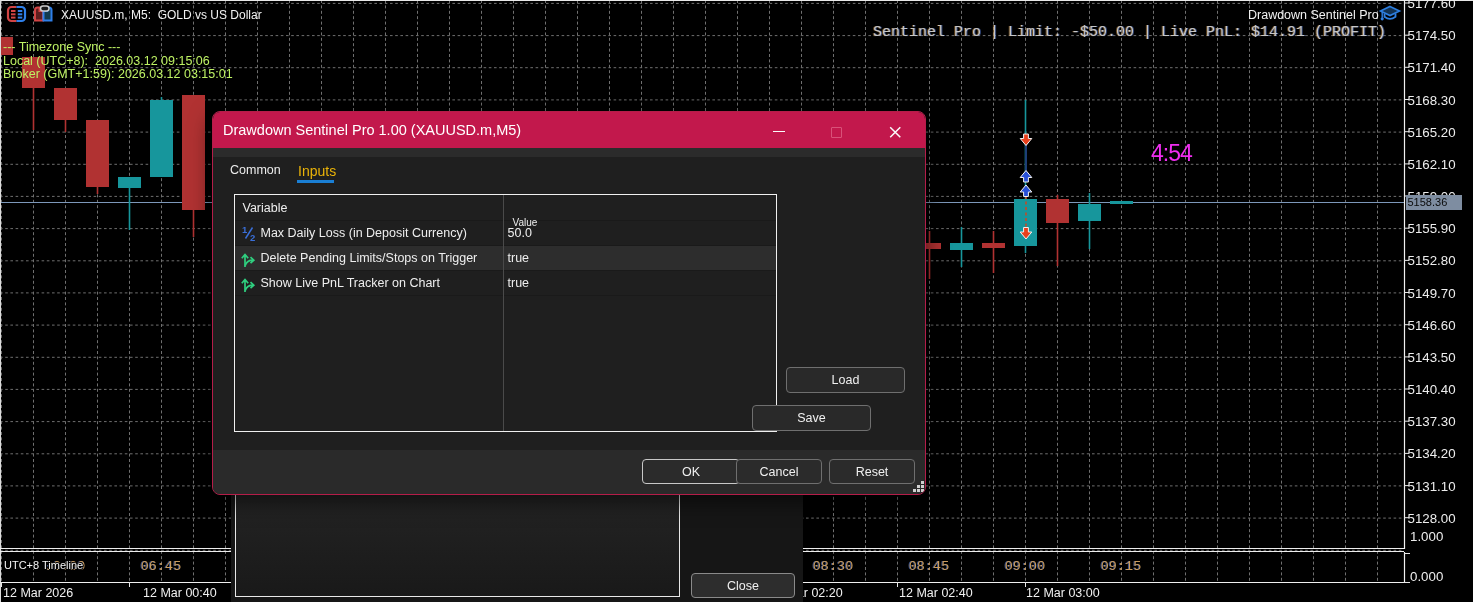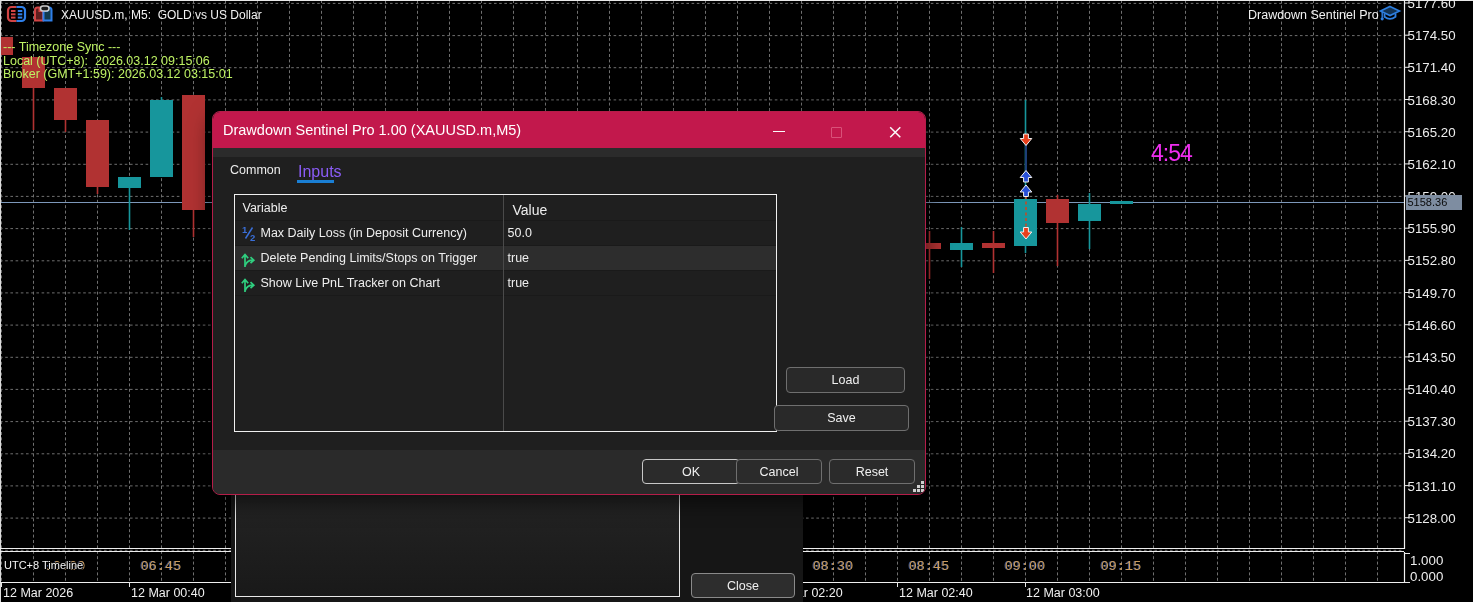--- a/index.html
+++ b/index.html
@@ -175,20 +175,21 @@
  <circle cx="2.2" cy="12.8" r="1.6" fill="#2e7fe0"></circle>
 </g>
 </svg>
 
 <div style="position:absolute;left:61px;top:8px;font-size:12px;color:#f2f2f2">XAUUSD.m, M5:&nbsp; GOLD vs US Dollar</div>
 
 <div style="position:absolute;left:3px;top:41px;font-size:12.5px;line-height:13.6px;color:#bef264;white-space:pre">--- Timezone Sync ---
 Local (UTC+8):  2026.03.12 09:15:06
 Broker (GMT+1:59): 2026.03.12 03:15:01</div>
 
+<div style="position:absolute;left:873px;top:24px;font-family:'Liberation Mono',monospace;font-size:15px;color:#c6c6c6;text-shadow:-1px 0 0 rgba(200,140,60,.5),1px 0 0 rgba(90,130,225,.5);white-space:pre">Sentinel Pro | Limit: -$50.00 | Live PnL: $14.91 (PROFIT)</div>
 
 <div style="position:absolute;left:1248px;top:8px;font-size:12.5px;color:#f2f2f2">Drawdown Sentinel Pro</div>
 
 <div style="position:absolute;left:1151px;top:139.5px;font-size:23px;letter-spacing:-1px;color:#f02df0">4:54</div>
 
 <div class="plab" style="top:3.0px">5177.60</div>
     <div class="plab" style="top:35.2px">5174.50</div>
     <div class="plab" style="top:67.3px">5171.40</div>
     <div class="plab" style="top:99.5px">5168.30</div>
     <div class="plab" style="top:131.7px">5165.20</div>
@@ -207,25 +208,25 @@
 
 <div style="position:absolute;left:1405.5px;top:195px;width:56px;height:14.5px;background:#7e8da1;color:#0b0b0b;font-size:11px;line-height:14.5px;padding-left:2px">5158.36</div>
 
 <div class="ttime" style="left:65px">06:30</div>
 <div class="ttime" style="left:161px">06:45</div>
 <div class="ttime" style="left:833px">08:30</div>
 <div class="ttime" style="left:929px">08:45</div>
 <div class="ttime" style="left:1025px">09:00</div>
 <div class="ttime" style="left:1121px">09:15</div>
 <div style="position:absolute;left:4px;top:559px;font-size:11px;color:#f4f4f4;text-shadow:1px 0 0 #000,-1px 0 0 #000,0 1px 0 #000,0 -1px 0 #000,1px 1px 0 #000">UTC+8 Timeline</div>
-<div class="plab" style="left:1410px;top:560px">1.000</div>
+<div class="plab" style="left:1410px;top:536px">1.000</div>
 <div class="plab" style="left:1410px;top:575.5px">0.000</div>
 
 <div class="dlab" style="left:3px">12 Mar 2026</div>
-    <div class="dlab" style="left:131px">12 Mar 00:40</div>
+    <div class="dlab" style="left:143px">12 Mar 00:40</div>
 <div class="dlab" style="left:769px">12 Mar 02:20</div>
 <div class="dlab" style="left:899px">12 Mar 02:40</div>
 <div class="dlab" style="left:1026px">12 Mar 03:00</div>
 
 <div style="position:absolute;left:231px;top:487px;width:572px;height:115px;background:#161616">
   <div style="position:absolute;left:4px;top:3px;width:445px;height:107px;border:1.5px solid #e8e8e8;background:linear-gradient(#242424,#191919)"></div>
   <div class="btn" style="left:460px;top:86px;width:104px;height:25px;border-color:#8a8a8a;background:#2d2d2d">Close</div>
 </div>
 
 <div style="position:absolute;left:212px;top:111px;width:714px;height:384px;background:#2b2b2b;border:1px solid #b51d49;border-radius:8px;overflow:hidden;box-shadow:0 6px 22px rgba(0,0,0,.6)">
@@ -233,27 +234,27 @@
     <div style="position:absolute;left:10px;top:0;line-height:36px;font-size:14.5px;color:#fff">Drawdown Sentinel Pro 1.00 (XAUUSD.m,M5)</div>
     <div style="position:absolute;left:560px;top:18.5px;width:12px;height:1.5px;background:#fbfbfb"></div>
     <div style="position:absolute;left:618px;top:15px;width:11px;height:11px;border:1px solid rgba(255,175,195,0.38);border-radius:1px"></div>
     <svg style="position:absolute;left:676px;top:14px" width="13" height="13">
           <path d="M1.2,1.2 L11.3,11.3 M11.3,1.2 L1.2,11.3" stroke="#fbfbfb" stroke-width="1.5"></path>
         </svg>
   </div>
 
   <div style="position:absolute;left:0px;top:45px;width:712px;height:294px;background:#1f1f1f">
     <div style="position:absolute;left:17px;top:6px;font-size:12.5px;color:#ececec">Common</div>
-    <div style="position:absolute;left:85px;top:6px;font-size:16px;color:#8b5cf6">Inputs</div>
+    <div style="position:absolute;left:85px;top:6px;font-size:14px;color:#eab308">Inputs</div>
     <div style="position:absolute;left:83.5px;top:23px;width:37px;height:2.5px;background:#1a7fd4"></div>
 
     <div style="position:absolute;left:20.5px;top:37px;width:543px;height:238px;border:1.5px solid #f0f0f0;background:#1f1f1f">
       <div style="position:absolute;left:0;top:0;width:100%;height:26px;border-bottom:1px solid #1a1a1a">
         <span style="position:absolute;left:8px;top:6px;font-size:12.5px">Variable</span>
-        <span style="position:absolute;left:278px;top:7px;font-size:14px">Value</span>
+        <span style="position:absolute;left:278px;top:22px;font-size:10px">Value</span>
       </div>
       <div style="position:absolute;left:0;top:26px;width:100%;height:25px;border-bottom:1px solid #1a1a1a">
         <svg style="position:absolute;left:6px;top:4px" width="17" height="17">
           <text x="1" y="8" font-size="9.5" font-weight="bold" fill="#3a6fd8" font-family="Liberation Sans">1</text>
           <line x1="4.5" y1="13.5" x2="11.5" y2="2.5" stroke="#3a6fd8" stroke-width="1.5"></line>
           <text x="9" y="16" font-size="9.5" font-weight="bold" fill="#3a6fd8" font-family="Liberation Sans">2</text>
         </svg>
         <span style="position:absolute;left:26px;top:5px;font-size:12.5px">Max Daily Loss (in Deposit Currency)</span>
         <span style="position:absolute;left:273px;top:5px;font-size:12.5px">50.0</span>
       </div>
@@ -269,21 +270,21 @@
         <svg style="position:absolute;left:5px;top:4px" width="18" height="18">
           <path d="M5,17 L5,6 M1.8,8.2 L5,4.5 L8.2,8.2" fill="none" stroke="#2fcf7f" stroke-width="1.7"></path>
           <path d="M5.2,15.5 C6.5,11.5 9.5,10.2 13,10.2 M10.5,7.2 L13.8,10.2 L10.5,13.2" fill="none" stroke="#2fcf7f" stroke-width="1.7"></path>
         </svg>
         <span style="position:absolute;left:26px;top:5px;font-size:12.5px">Show Live PnL Tracker on Chart</span>
         <span style="position:absolute;left:273px;top:5px;font-size:12.5px">true</span>
       </div>
       <div style="position:absolute;left:268px;top:0;width:1px;height:100%;background:#4a4a4a"></div>
     </div>
     <div class="btn" style="left:573px;top:210px;width:119px;height:25.5px">Load</div>
-    <div class="btn" style="left:561px;top:248px;width:135px;height:25.5px">Save</div>
+    <div class="btn" style="left:539px;top:248px;width:119px;height:25.5px">Save</div>
   </div>
 
   <div style="position:absolute;left:0;top:338px;width:712px;height:45px;background:#2a2a2a"></div>
   <div class="btn" style="left:429px;top:347px;width:98px;height:25px;border-color:#c8c8c8;background:#2b2b2b">OK</div>
   <div class="btn" style="left:523px;top:347px;width:86px;height:25px;background:#2b2b2b">Cancel</div>
   <div class="btn" style="left:616px;top:347px;width:86px;height:25px;background:#2b2b2b">Reset</div>
   <div style="position:absolute;left:708px;top:369px;width:3px;height:3px;background:#cfcfcf"></div>
 <div style="position:absolute;left:704px;top:373px;width:3px;height:3px;background:#cfcfcf"></div>
 <div style="position:absolute;left:708px;top:373px;width:3px;height:3px;background:#cfcfcf"></div>
 <div style="position:absolute;left:700px;top:377px;width:3px;height:3px;background:#cfcfcf"></div>

